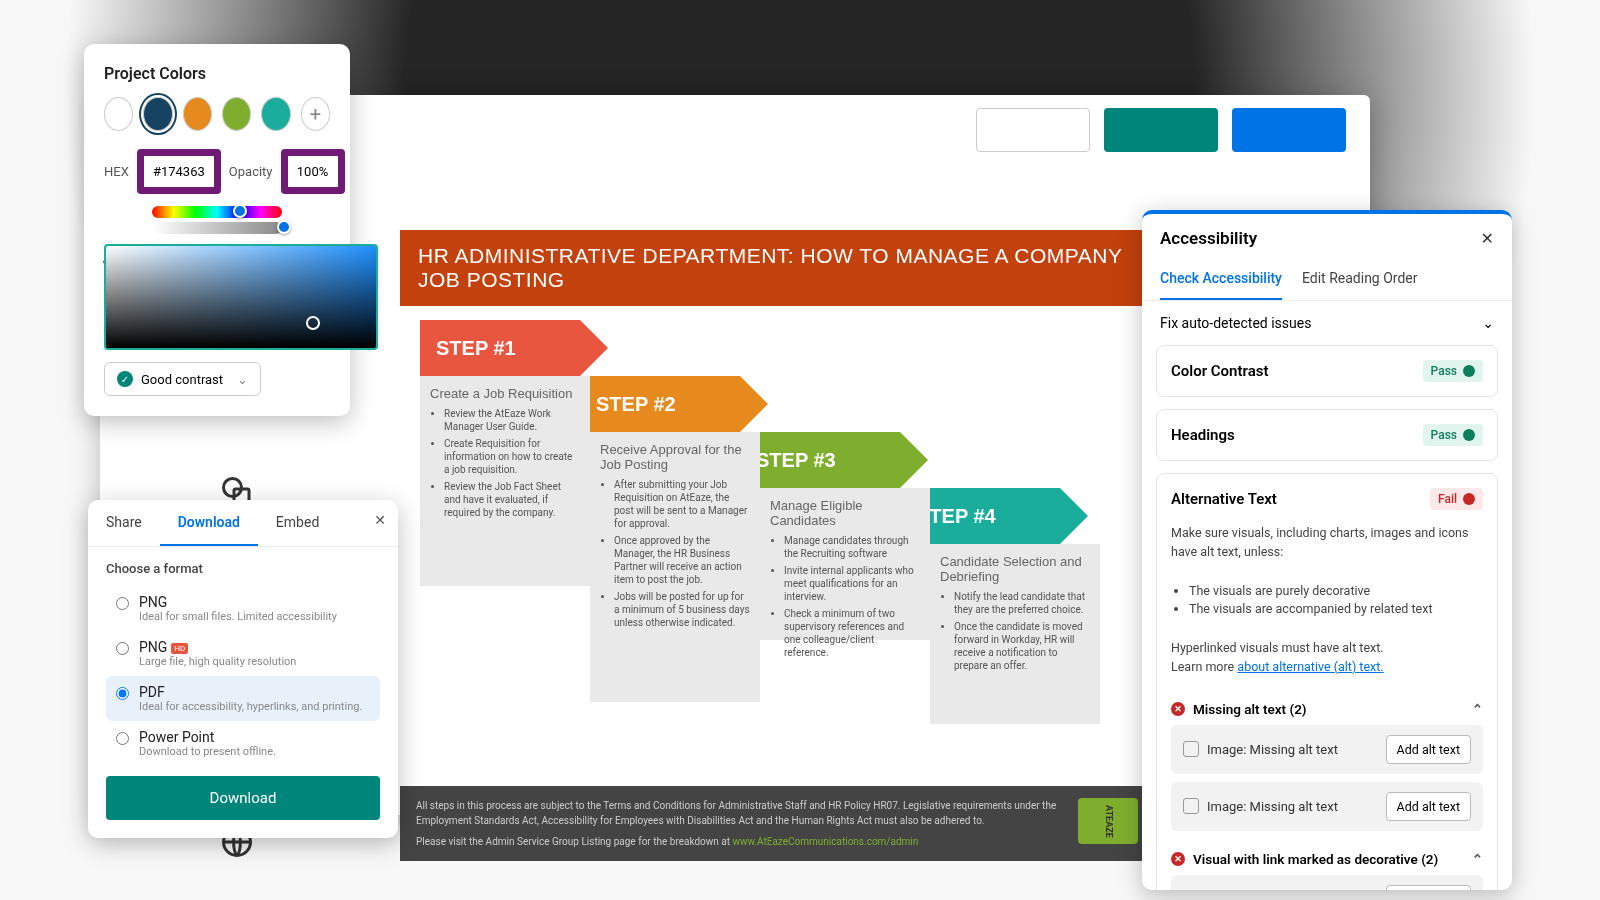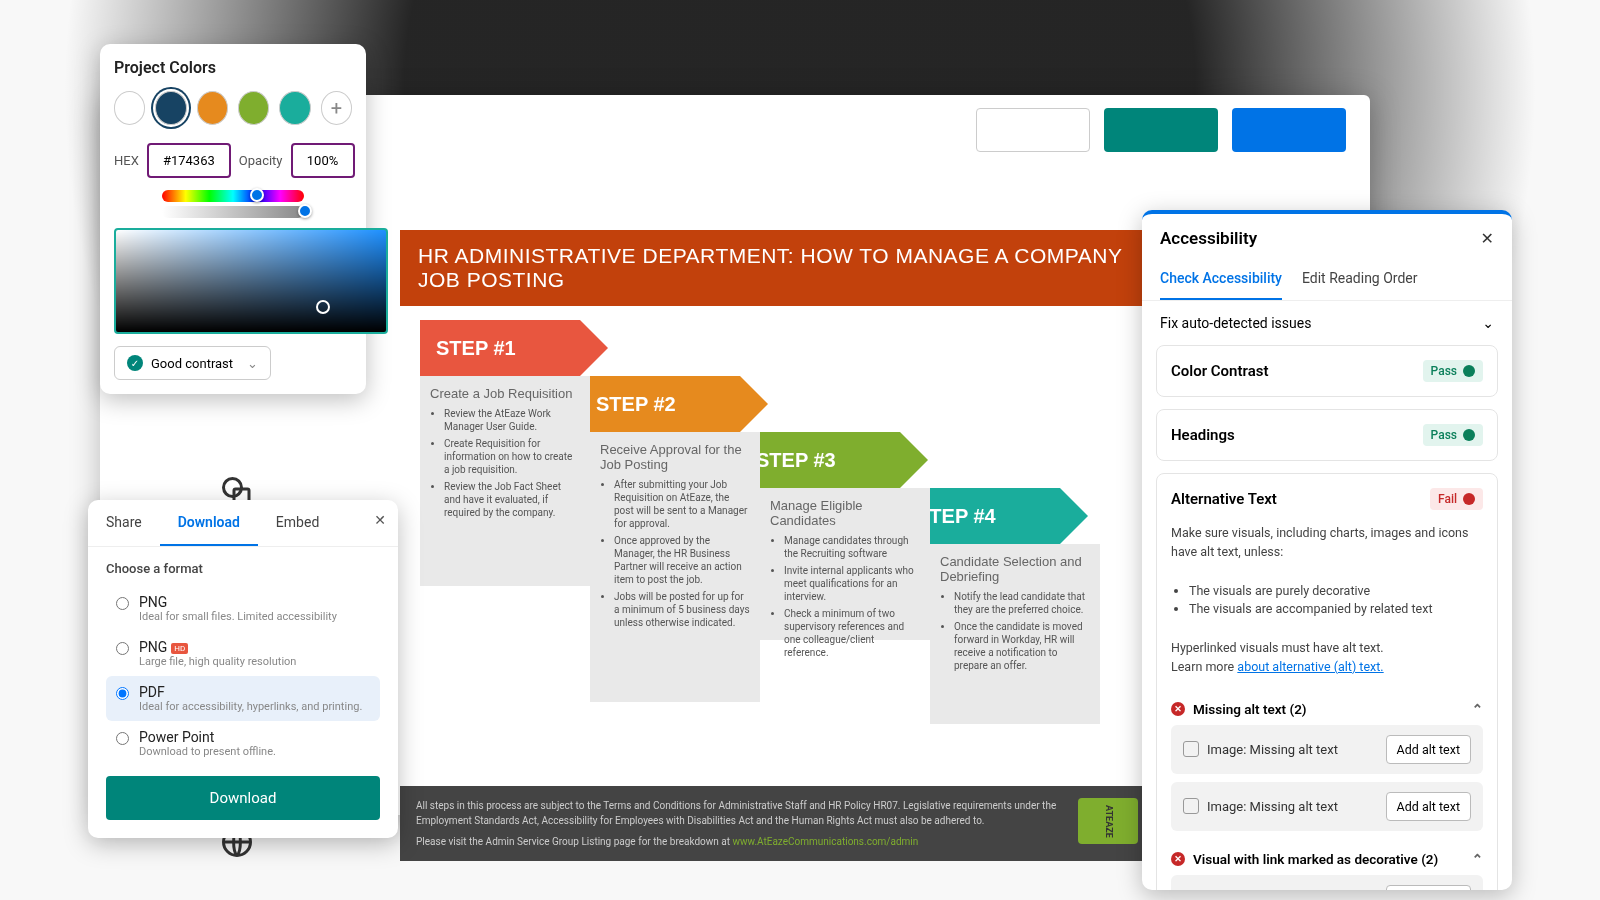--- a/index.html
+++ b/index.html
@@ -37,28 +37,28 @@
   .ig-footer { position: absolute; left: 0; top: 466px; width: 750px; background: #444; color: #ccc; font-size: 10px; padding: 12px 90px 12px 16px; line-height: 1.5; }
   .ig-footer a { color: #7fae2e; text-decoration: none; }
   .ig-logo { position: absolute; right: 12px; top: 12px; width: 60px; height: 46px; background: #7fae2e; border-radius: 4px; display:flex; align-items:center; justify-content:center; color:#333; font-size:9px; font-weight:700; writing-mode: vertical-rl; padding:2px;}
 
   
   .side-icon { position: absolute; left: 215px; width: 44px; height: 44px; display:flex;align-items:center;justify-content:center; color:#333; }
   .side-icon svg { width: 36px; height: 36px; fill:none; stroke:#333; stroke-width:2; }
 
   
   .panel { position: absolute; background: #fff; border-radius: 10px; box-shadow: 0 6px 24px rgba(0,0,0,.25); }
-  .colors-panel { left: 100px; top: 44px; width: 266px; padding: 14px; }
+  .colors-panel { left: 84px; top: 44px; width: 266px; padding: 20px; }
   .colors-panel h3 { font-size: 16px; font-weight: 600; margin-bottom: 14px; color:#222; }
   .swatch-row { display: flex; gap: 10px; margin-bottom: 18px; }
   .swatch { width: 34px; height: 34px; border-radius: 50%; border: 1px solid #ccc; cursor:pointer; }
   .swatch.selected { box-shadow: 0 0 0 2px #fff, 0 0 0 4px #174363; }
   .swatch.add { display:flex;align-items:center;justify-content:center; color:#888; font-size:20px; }
   .hex-row { display: flex; align-items: center; gap: 8px; font-size: 13px; color:#555; margin-bottom: 12px; }
-  .hex-row input { width: 84px; padding: 8px; border: 2px solid #701a75; border-radius: 4px; font-size: 13px; text-align: center; }
+  .hex-row input { width: 84px; padding: 8px; border: 7px solid #701a75; border-radius: 4px; font-size: 13px; text-align: center; }
   .hue-slider { height: 12px; border-radius: 6px; background: linear-gradient(90deg,#f00,#ff0,#0f0,#0ff,#00f,#f0f,#f00); position: relative; margin: 6px 48px 4px; }
   .hue-slider .thumb, .op-slider .thumb { position:absolute; width:14px;height:14px;border-radius:50%;background:#0073E6;border:2px solid #fff;top:-2px; box-shadow:0 1px 3px rgba(0,0,0,.4);}
   .op-slider { height: 12px; border-radius: 6px; background: linear-gradient(90deg, #fff, #888); position: relative; margin: 4px 48px 10px; }
   .eyedrop { position:absolute; left:18px; top:212px; font-size:15px; }
   .sat-box { width: 274px; height: 106px; border-radius: 4px; border:2px solid #1AAD9C; background: linear-gradient(to right, #fff, #1E90FF), linear-gradient(to top, #000, transparent); background-blend-mode: multiply; position:relative; margin-bottom:12px;}
   .sat-box .ind { position:absolute; width:14px;height:14px;border:2px solid #fff;border-radius:50%; left:200px; top:70px;}
   .contrast-chip { display:inline-flex;align-items:center;gap:8px;border:1px solid #ccc;border-radius:6px;padding:8px 12px;font-size:13px; }
   .contrast-chip .ok { width:16px;height:16px;border-radius:50%;background:#00857A;color:#fff;display:flex;align-items:center;justify-content:center;font-size:10px;}
   .contrast-chip .chev { margin-left:6px; color:#888;}
 

